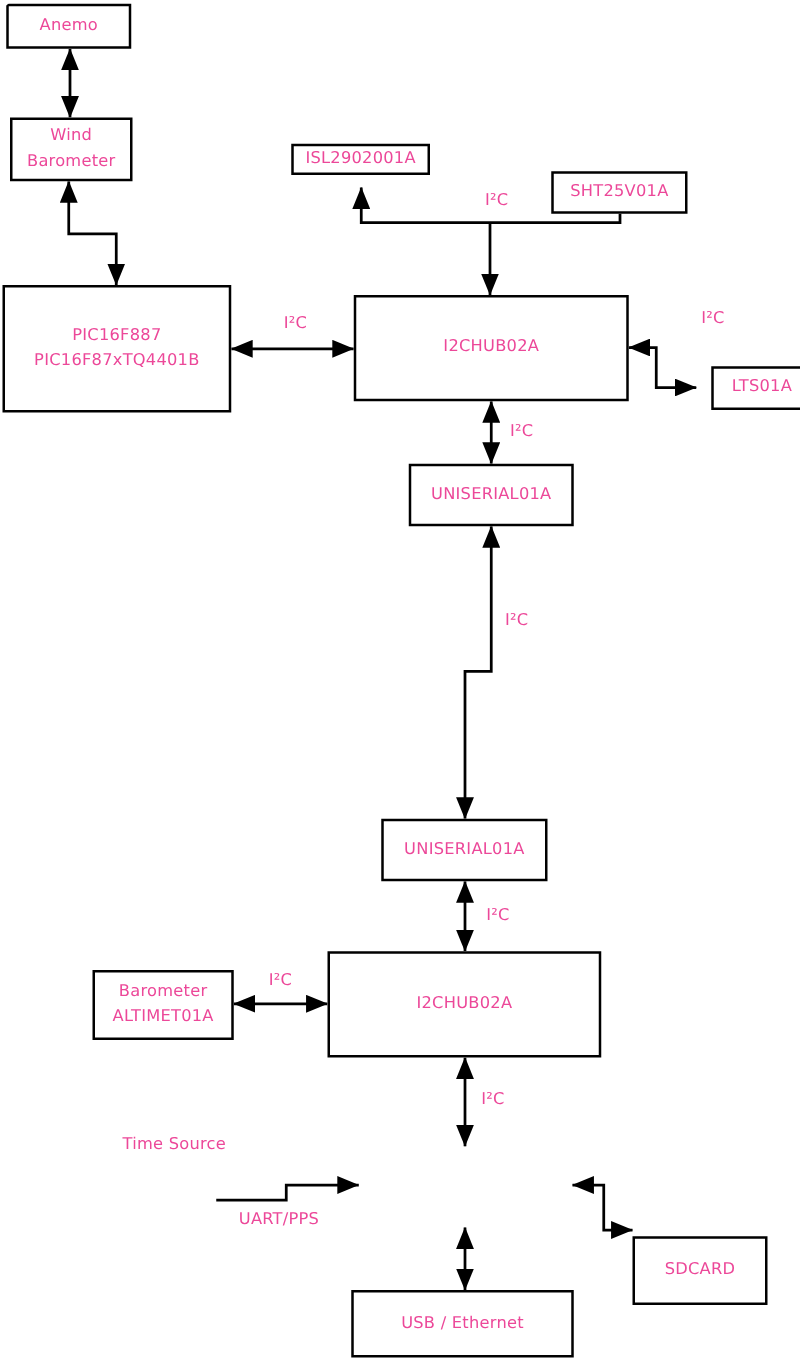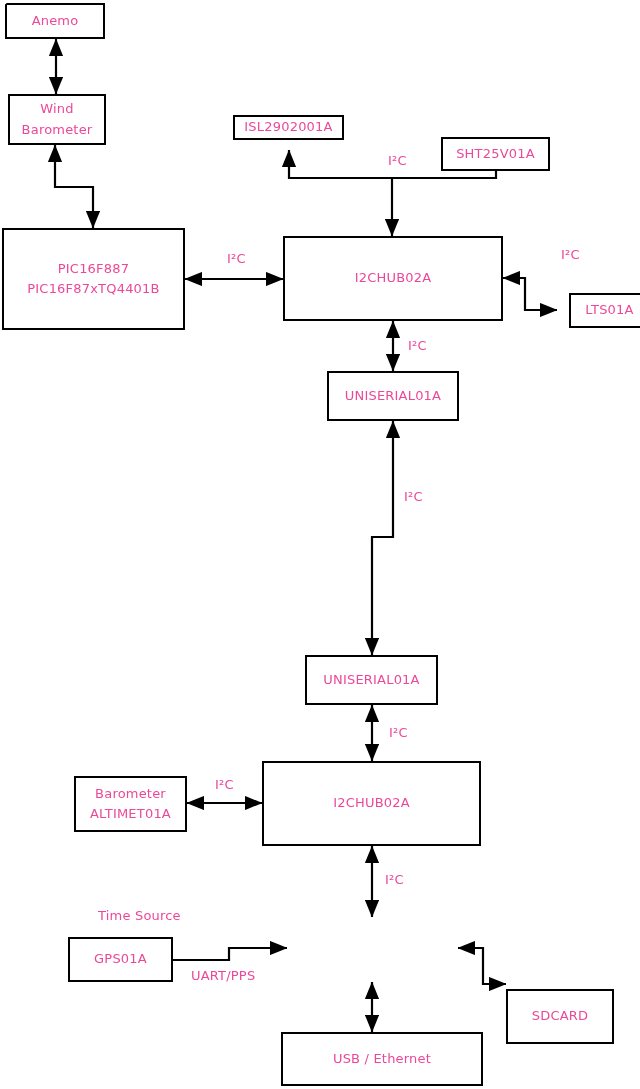--- a/index.html
+++ b/index.html
@@ -128,29 +128,26 @@
   <div class="node" style="left:262px;top:761px;width:219px;height:85px;">
     <span>I2CHUB02A</span>
   </div>
 
   <div class="node" style="left:74px;top:776px;width:113px;height:56px;">
     <span>Barometer</span>
     <span>ALTIMET01A</span>
   </div>
 
 
-  <div class="node" style="left:68px;top:937px;width:105px;height:45px;">
-    <span>GPS01A</span>
-  </div>
 
   <div class="node" style="left:506px;top:989px;width:108px;height:55px;">
     <span>SDCARD</span>
   </div>
 
-  <div class="node" style="left:281px;top:1032px;width:202px;height:54px;">
+  <div class="node" style="left:281px;top:1032px;width:178px;height:54px;">
     <span>USB / Ethernet</span>
   </div>
 
   <span class="flabel" style="left:82px;top:908px;margin-left:16px;">Time Source</span>
 
   <span class="flabel" style="left:191px;top:968px;">UART/PPS</span>
 
   <span class="flabel" style="left:227px;top:251px;">I²C</span>
 
   <span class="flabel" style="left:388px;top:153px;">I²C</span>

